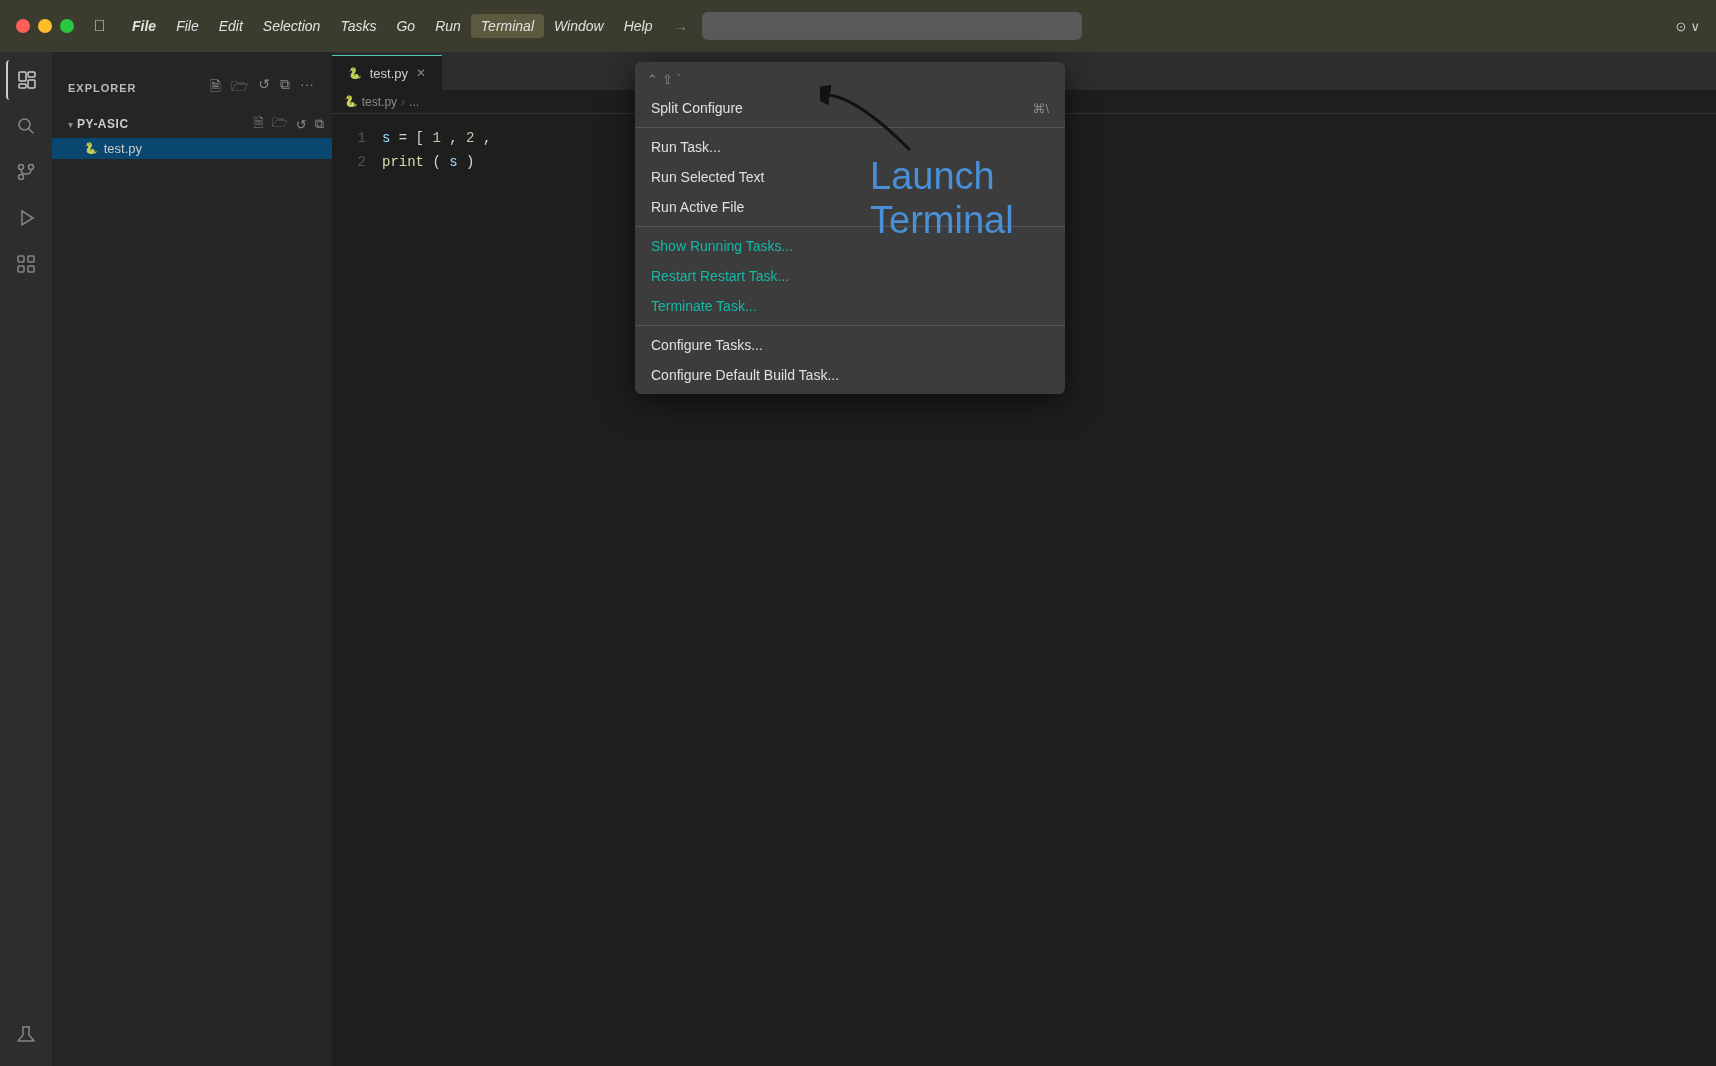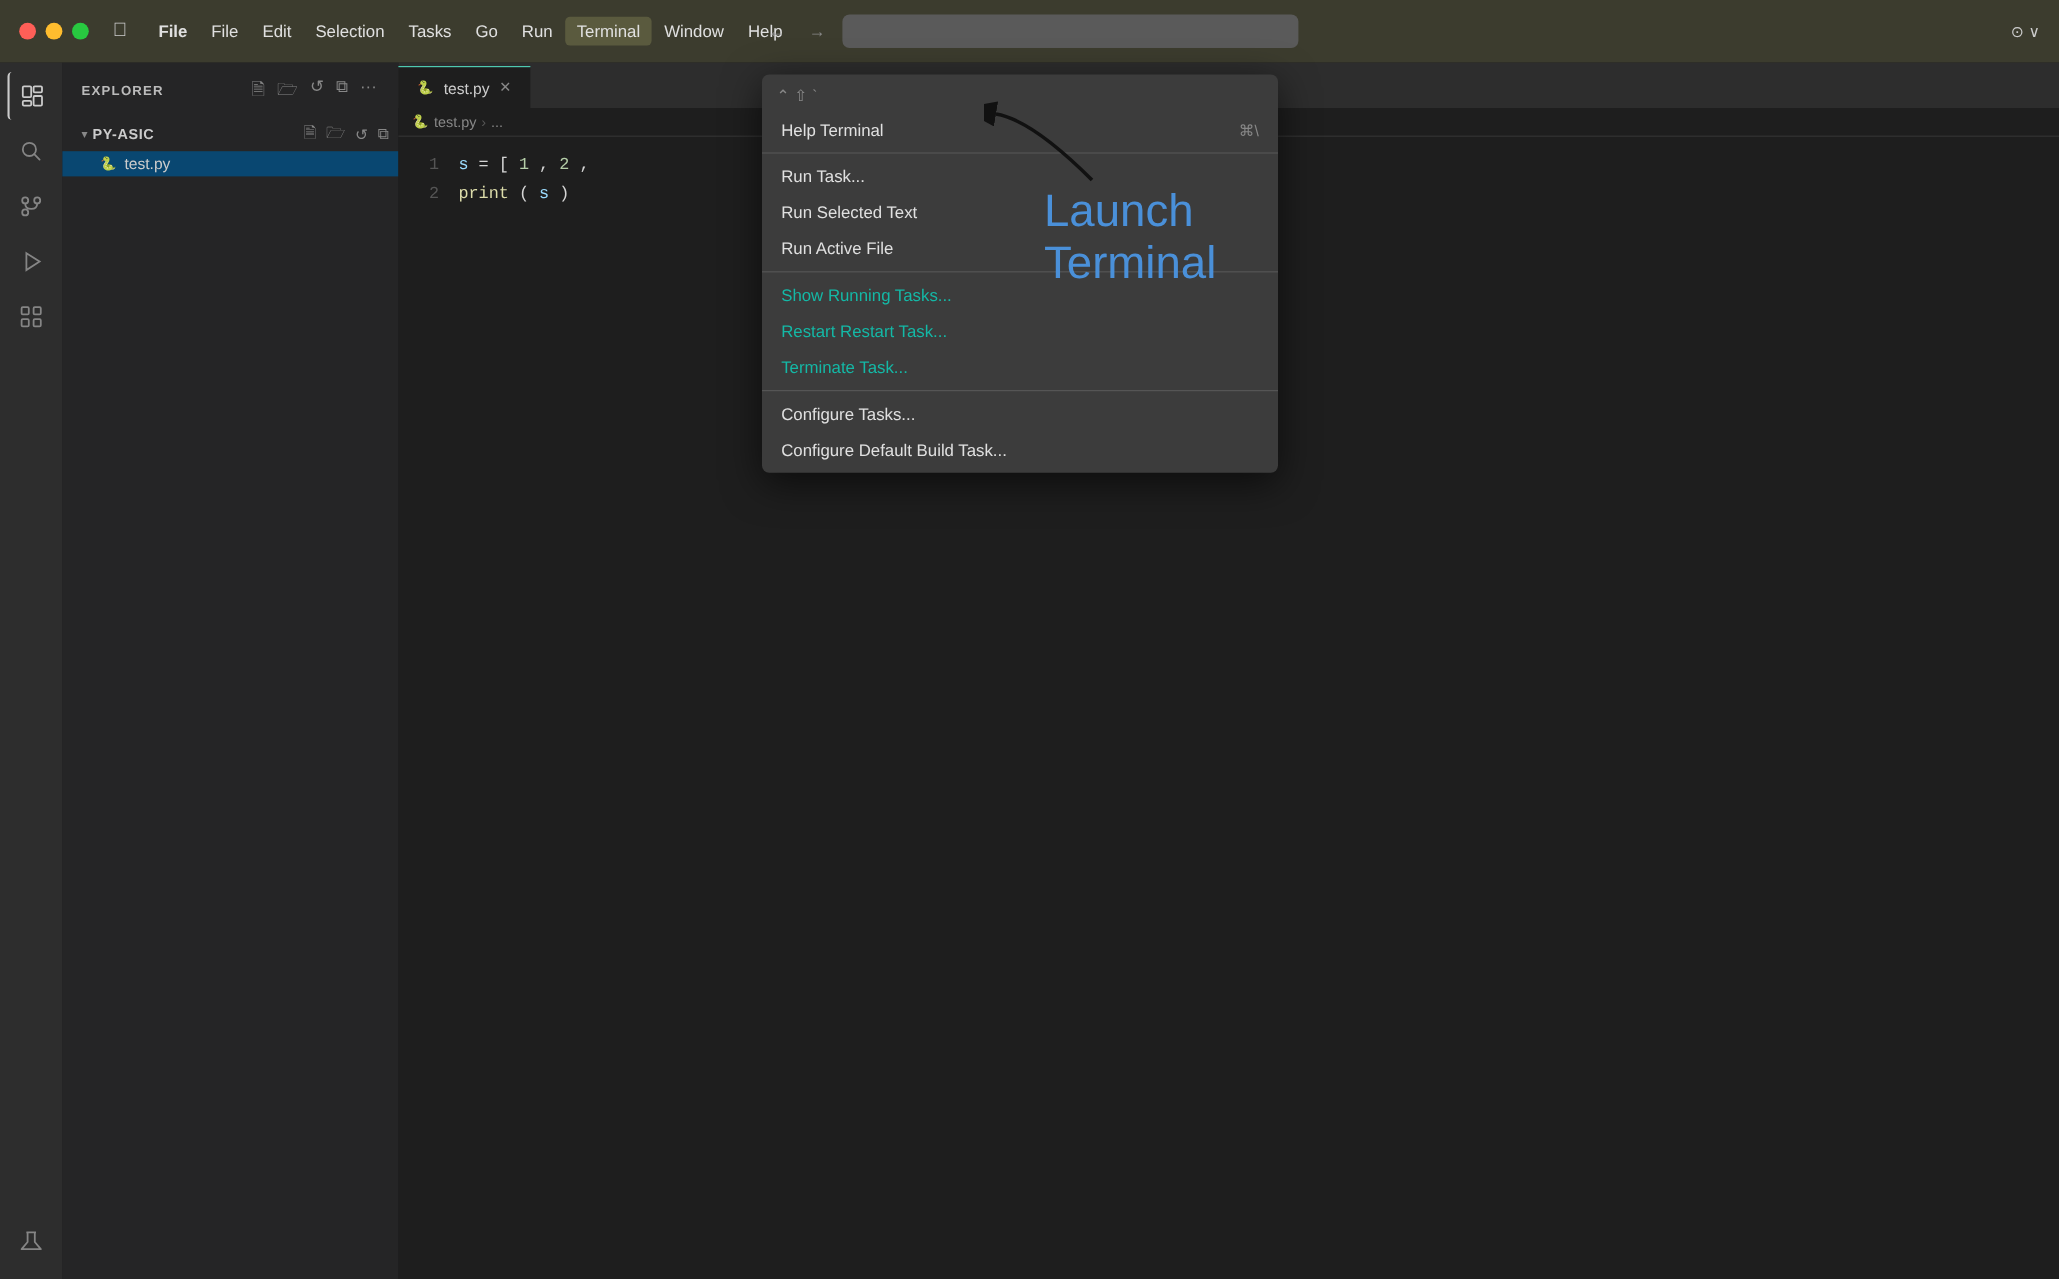--- a/index.html
+++ b/index.html
@@ -42,20 +42,21 @@
       font-size: 16px;
       color: #ccc;
       margin-right: 16px;
     }
 
     .menu-bar {
       display: flex;
       align-items: center;
       gap: 0;
       flex: 1;
+      font-style: italic;
     }
     .menu-item {
       color: #e0e0e0;
       font-size: 14px;
       padding: 4px 10px;
       cursor: pointer;
       border-radius: 4px;
     }
     .menu-item:hover, .menu-item.active {
       background: rgba(255,255,255,0.15);
@@ -139,21 +140,21 @@
     }
 
     
     .sidebar {
       width: 280px;
       background: #252526;
       display: flex;
       flex-direction: column;
     }
     .sidebar-header {
-      padding: 10px 16px 6px;
+      padding: 22px 16px 6px;
       display: flex;
       align-items: center;
       justify-content: space-between;
     }
     .sidebar-title {
       color: #bbbbbb;
       font-size: 11px;
       font-weight: 700;
       letter-spacing: 1px;
       text-transform: uppercase;
@@ -533,21 +534,21 @@
 
   <div class="dropdown-top">
     <div class="dropdown-top-right">
       <span>⌃</span>
       <span>⇧</span>
       <span>`</span>
     </div>
   </div>
 
   <div class="dropdown-item">
-    <span>Help Terminal</span>
+    <span>Split Configure</span>
     <span class="shortcut">⌘\</span>
   </div>
 
   <div class="dropdown-separator"></div>
 
   <div class="dropdown-item">
     <span>Run Task...</span>
     <span class="shortcut"></span>
   </div>
   <div class="dropdown-item">

